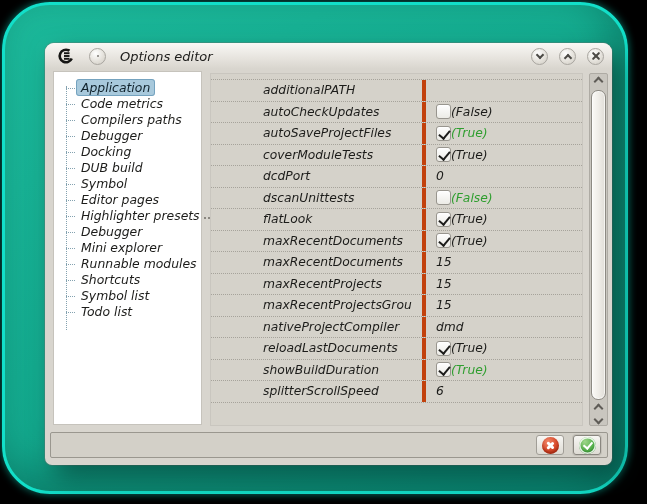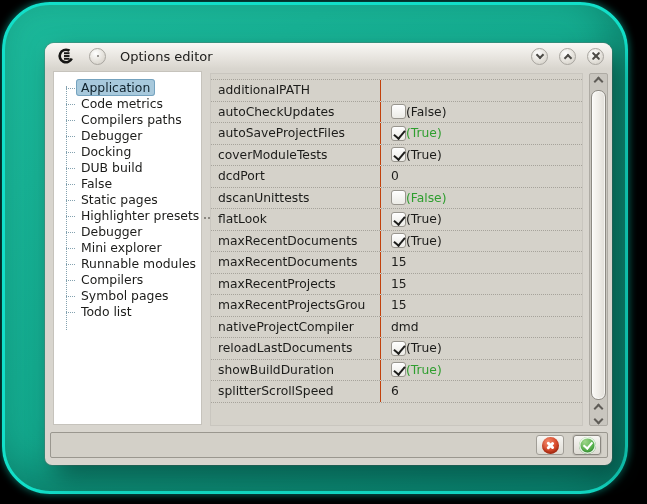--- a/index.html
+++ b/index.html
@@ -5,21 +5,21 @@
   html,body{margin:0;padding:0;background:#000;}
   body{width:647px;height:504px;position:relative;overflow:hidden;
        font-family:"DejaVu Sans","Liberation Sans",sans-serif;
        -webkit-font-smoothing:antialiased;}
   .desktop{position:absolute;left:2px;top:2px;width:620px;height:486px;
        border-radius:48px;border:3px solid #12dfc9;
        background:linear-gradient(150deg,#1cb99b 0%,#14ab8f 45%,#0c9580 100%);
        box-shadow:0 0 8px rgba(18,230,205,.55), inset -14px -16px 40px rgba(0,60,50,.35);}
   .window{position:absolute;left:40px;top:38px;width:567px;height:422px;
        background:#d8d5ce;border-radius:9px 9px 7px 7px;
-       box-shadow:10px 12px 26px rgba(0,35,30,.5), 0 0 0 1px rgba(120,120,115,.35);}
+       box-shadow:10px 12px 26px rgba(0,35,30,.5), 0 0 0 1px rgba(120,120,115,.35);font-style:italic;}
   
   .titlebar{position:absolute;left:0;top:0;right:0;height:26px;
        border-radius:9px 9px 0 0;display:flex;align-items:center;
        background:linear-gradient(#f9f8f5,#e6e3dd 60%,#d8d5ce);}
   .logo{width:18px;height:18px;margin-left:12px;flex:0 0 auto;}
   .roundbtn{width:17px;height:17px;border-radius:50%;flex:0 0 auto;
        background:radial-gradient(circle at 38% 30%,#ffffff,#e2dfd8 60%,#cfccc5);
        border:1px solid #a9a6a0;box-sizing:border-box;position:relative;
        display:flex;align-items:center;justify-content:center;}
   .menu-dot::after{content:"";width:2px;height:2px;background:#7c7974;border-radius:50%;}
@@ -49,21 +49,21 @@
   
   .grip{position:absolute;left:159px;top:174px;width:2px;height:2px;
        background:#8a8780;box-shadow:4px 0 0 #8a8780;}
   
   .grid{position:absolute;left:165px;top:30px;width:373px;height:353px;
        background:#d5d2ca;border:1px solid #c9c6bf;box-sizing:border-box;overflow:hidden;}
   .rows{margin-top:5px;border-top:1px dotted #a6a39b;}
   .row{display:flex;height:21.5px;border-bottom:1px dotted #a6a39b;box-sizing:border-box;}
   .cell{display:flex;align-items:center;font-size:12.3px;color:#1c1c1a;
        white-space:nowrap;overflow:hidden;box-sizing:border-box;}
-  .cell.name{width:170px;flex:0 0 auto;padding-left:7px;border-right:1px solid #c2410c;}
+  .cell.name{width:170px;flex:0 0 auto;padding-left:7px;border-right:4px solid #c2410c;margin-left:45px;}
   .cell.val{flex:1;padding-left:10px;}
   .cell.val[data-accent="green"] .vtext{color:#2f9e2f;}
   .cb{position:relative;width:15px;height:15px;flex:0 0 auto;border-radius:3px;
        background:linear-gradient(#fefefe,#ecebe6);border:1px solid #98958e;
        box-sizing:border-box;box-shadow:inset 0 1px 0 rgba(255,255,255,.9);}
   .cb[data-checked="true"]::after{content:"";position:absolute;left:4px;top:1px;
        width:5px;height:9px;border-right:2.2px solid #1d1d1b;border-bottom:2.2px solid #1d1d1b;
        transform:rotate(40deg);}
   
   .vscroll{position:absolute;left:544px;top:30px;width:19px;height:353px;
@@ -129,28 +129,28 @@
     </div>
 
     <div class="sidebar">
       <ul class="tree">
         <li class="titem" data-selected="true"><span class="tlbl">Application</span></li>
         <li class="titem" data-selected="false"><span class="tlbl">Code metrics</span></li>
         <li class="titem" data-selected="false"><span class="tlbl">Compilers paths</span></li>
         <li class="titem" data-selected="false"><span class="tlbl">Debugger</span></li>
         <li class="titem" data-selected="false"><span class="tlbl">Docking</span></li>
         <li class="titem" data-selected="false"><span class="tlbl">DUB build</span></li>
-        <li class="titem" data-selected="false"><span class="tlbl">False</span></li>
-        <li class="titem" data-selected="false"><span class="tlbl">Static pages</span></li>
+        <li class="titem" data-selected="false"><span class="tlbl">Symbol</span></li>
+        <li class="titem" data-selected="false"><span class="tlbl">Editor pages</span></li>
         <li class="titem" data-selected="false"><span class="tlbl">Highlighter presets</span></li>
         <li class="titem" data-selected="false"><span class="tlbl">Debugger</span></li>
         <li class="titem" data-selected="false"><span class="tlbl">Mini explorer</span></li>
         <li class="titem" data-selected="false"><span class="tlbl">Runnable modules</span></li>
-        <li class="titem" data-selected="false"><span class="tlbl">Compilers</span></li>
-        <li class="titem" data-selected="false"><span class="tlbl">Symbol pages</span></li>
+        <li class="titem" data-selected="false"><span class="tlbl">Shortcuts</span></li>
+        <li class="titem" data-selected="false"><span class="tlbl">Symbol list</span></li>
         <li class="titem" data-selected="false"><span class="tlbl">Todo list</span></li>
       </ul>
     </div>
 
     <div class="grip"></div>
 
     <div class="grid">
       <div class="rows">
 
         <div class="row">

